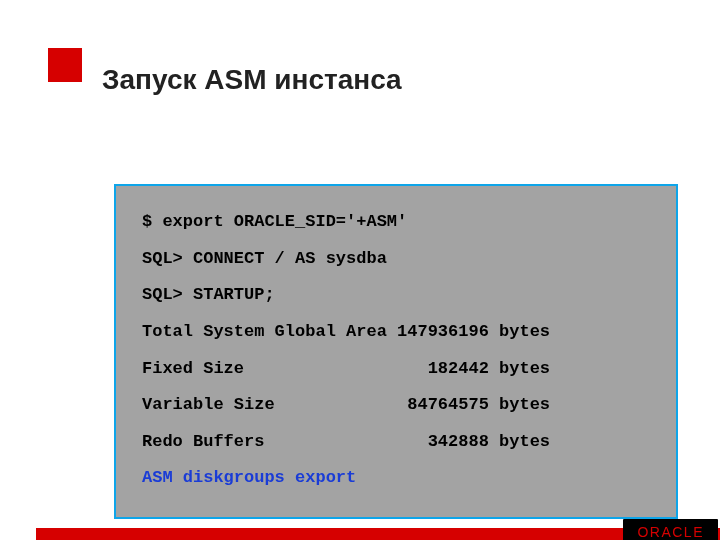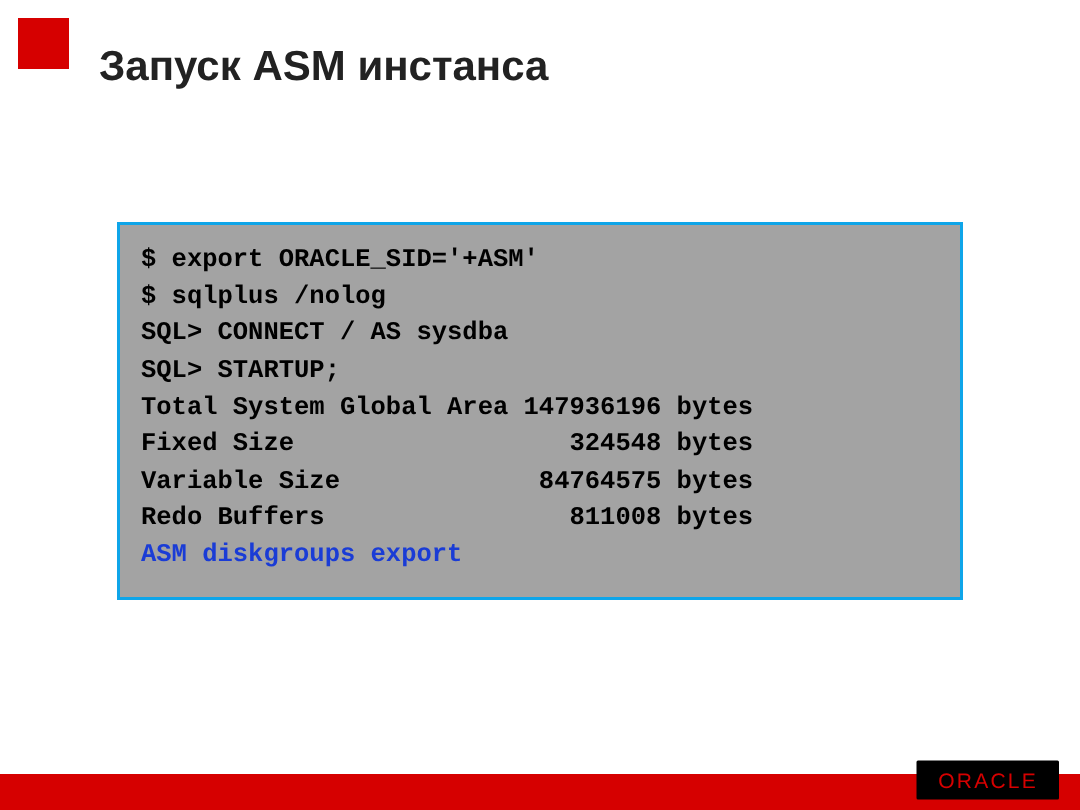--- a/index.html
+++ b/index.html
@@ -1,15 +1,15 @@
 <!DOCTYPE html>
 <html><head>
   <meta charset="utf-8">
   <style>
-    * { margin: 0; padding: 0; box-sizing: border-box; }
+    * { margin: 12px; padding: 0; box-sizing: border-box; }
     body {
       width: 720px;
       height: 540px;
       background: #ffffff;
       font-family: Arial, Helvetica, sans-serif;
       position: relative;
       overflow: hidden;
     }
     .red-square {
       position: absolute;
@@ -71,24 +71,23 @@
   </style>
 </head>
 <body>
 
 <div class="red-square"></div>
 
 <h1 class="slide-title">Запуск ASM инстанса</h1>
 
 <div class="terminal-box">
   <div class="terminal-line">$ export ORACLE_SID='+ASM'</div>
-  <div class="terminal-line">$ sqlplus /nolog</div>
   <div class="terminal-line">SQL&gt; CONNECT / AS sysdba</div>
   <div class="terminal-line">SQL&gt; STARTUP;</div>
   <div class="terminal-line">Total System Global Area 147936196 bytes</div>
-  <div class="terminal-line">Fixed Size                  324548 bytes</div>
+  <div class="terminal-line">Fixed Size                  182442 bytes</div>
   <div class="terminal-line">Variable Size             84764575 bytes</div>
-  <div class="terminal-line">Redo Buffers                811008 bytes</div>
+  <div class="terminal-line">Redo Buffers                342888 bytes</div>
   <div class="terminal-line highlight">ASM diskgroups export</div>
 </div>
 
 <div class="footer-bar"></div>
 <div class="oracle-logo">ORACLE</div>
 
 </body></html>

